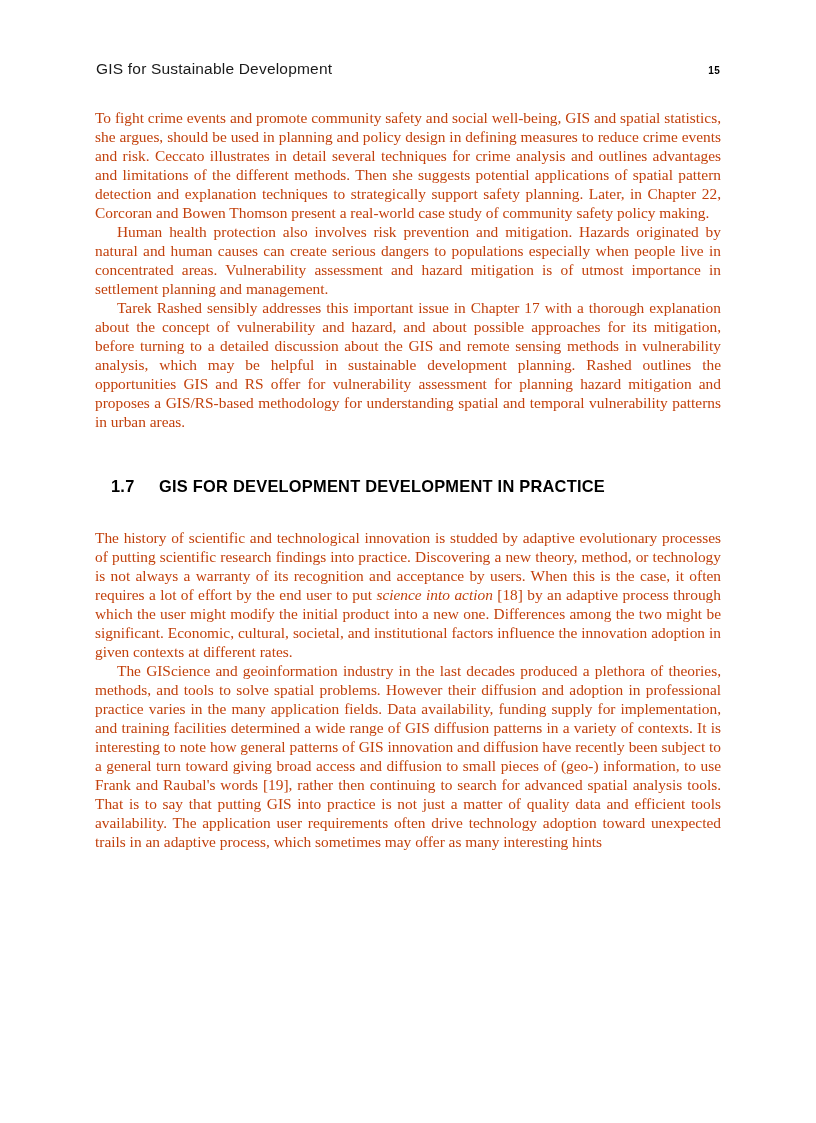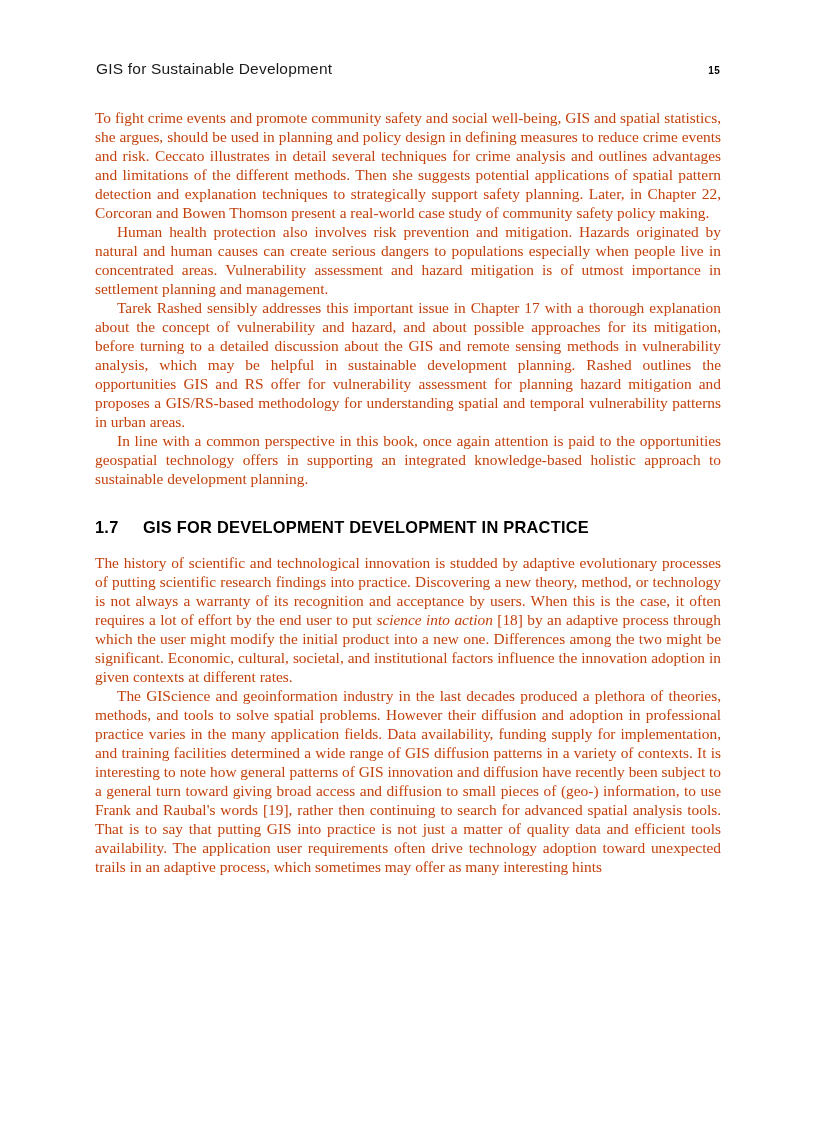--- a/index.html
+++ b/index.html
@@ -64,21 +64,21 @@
   }
   p.body.indent {
     text-indent: 22px;
   }
   p.body .ital {
     font-style: italic;
   }
 
   
   .section-heading {
-    margin: 0;
+    margin: 16px;
     padding-top: 30px;
     padding-bottom: 16px;
     font-family: "Liberation Sans", "DejaVu Sans", sans-serif;
     font-size: 16.4px;
     font-weight: bold;
     letter-spacing: 0.25px;
     color: #000000;
     display: flex;
     align-items: baseline;
     white-space: nowrap;
@@ -102,21 +102,20 @@
   </div>
 
   <div class="column">
 
     <p class="body">To fight crime events and promote community safety and social well-being, GIS and spatial statistics, she argues, should be used in planning and policy design in defining measures to reduce crime events and risk. Ceccato illustrates in detail several techniques for crime analysis and outlines advantages and limitations of the different methods. Then she suggests potential applications of spatial pattern detection and explanation techniques to strategically support safety planning. Later, in Chapter 22, Corcoran and Bowen Thomson present a real-world case study of community safety policy making.</p>
 
     <p class="body indent">Human health protection also involves risk prevention and mitigation. Hazards originated by natural and human causes can create serious dangers to populations especially when people live in concentrated areas. Vulnerability assessment and hazard mitigation is of utmost importance in settlement planning and management.</p>
 
     <p class="body indent">Tarek Rashed sensibly addresses this important issue in Chapter 17 with a thorough explanation about the concept of vulnerability and hazard, and about possible approaches for its mitigation, before turning to a detailed discussion about the GIS and remote sensing methods in vulnerability analysis, which may be helpful in sustainable development planning. Rashed outlines the opportunities GIS and RS offer for vulnerability assessment for planning hazard mitigation and proposes a GIS/RS-based methodology for understanding spatial and temporal vulnerability patterns in urban areas.</p>
 
-    <p class="body indent">In line with a common perspective in this book, once again attention is paid to the opportunities geospatial technology offers in supporting an integrated knowledge-based holistic approach to sustainable development planning.</p>
 
     <h2 class="section-heading">
       <span class="section-number">1.7</span>
       <span class="section-title">GIS FOR DEVELOPMENT DEVELOPMENT IN PRACTICE</span>
     </h2>
 
     <p class="body"><span>The history of scientific and technological innovation is studded by adaptive evolutionary processes of putting scientific research findings into practice. Discovering a new theory, method, or technology is not always a warranty of its recognition and acceptance by users. When this is the case, it often requires a lot of effort by the end user to put </span><span class="ital">science into action</span><span> [18] by an adaptive process through which the user might modify the initial product into a new one. Differences among the two might be significant. Economic, cultural, societal, and institutional factors influence the innovation adoption in given contexts at different rates.</span></p>
 
     <p class="body indent">The GIScience and geoinformation industry in the last decades produced a plethora of theories, methods, and tools to solve spatial problems. However their diffusion and adoption in professional practice varies in the many application fields. Data availability, funding supply for implementation, and training facilities determined a wide range of GIS diffusion patterns in a variety of contexts. It is interesting to note how general patterns of GIS innovation and diffusion have recently been subject to a general turn toward giving broad access and diffusion to small pieces of (geo-) information, to use Frank and Raubal's words [19], rather then continuing to search for advanced spatial analysis tools. That is to say that putting GIS into practice is not just a matter of quality data and efficient tools availability. The application user requirements often drive technology adoption toward unexpected trails in an adaptive process, which sometimes may offer as many interesting hints</p>
 

